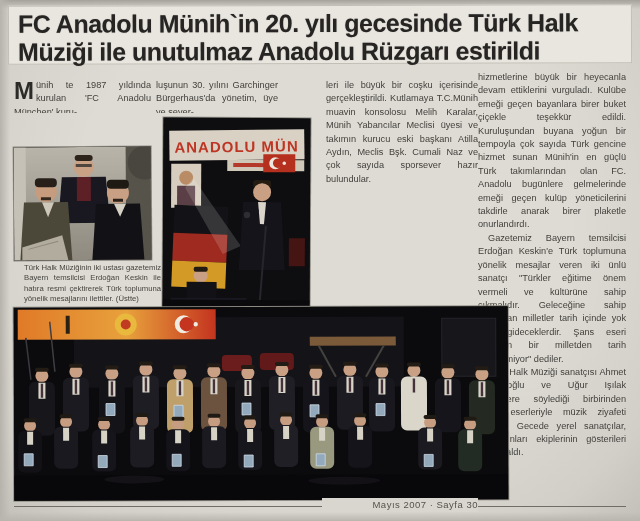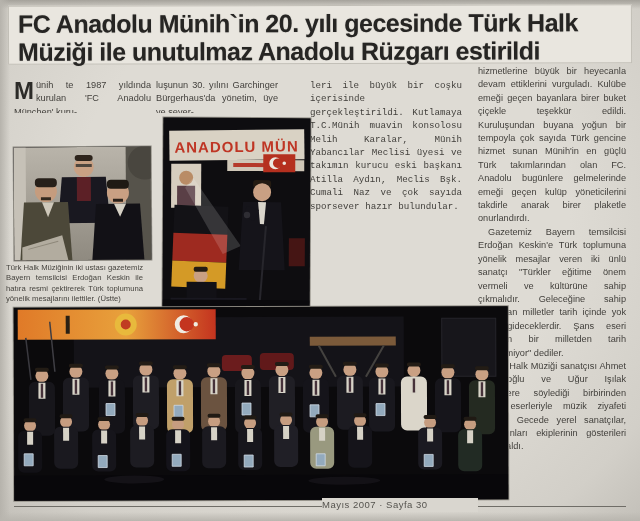--- a/index.html
+++ b/index.html
@@ -22,34 +22,34 @@
     text-shadow:0 0 1px rgba(38,37,35,.35);
   }
 
   .bodytxt{font-size:9.2px;line-height:13.4px;text-align:justify;color:#413f3b;}
   .bodytxt p{margin:0;}
   .bodytxt p + p{text-indent:10px;}
 
   .col1-intro{left:14px;top:79px;width:137px;height:34px;overflow:hidden;}
   .dropcap{float:left;font-weight:bold;font-size:24px;line-height:24px;padding-right:2px;color:#2c2b28;}
   .col2-intro{left:156px;top:79px;width:122px;height:34px;overflow:hidden;}
-  .col3{left:310px;top:79px;width:152px;height:254px;overflow:hidden;font-family:Liberation Mono, monospace;}
-  .col4{left:478px;top:65px;width:148px;height:392px;overflow:hidden;}
+  .col3{left:326px;top:79px;width:152px;height:254px;overflow:hidden;}
+  .col4{left:478px;top:71px;width:148px;height:392px;overflow:hidden;}
 
   .photo-frame{box-shadow:0 0 0 1px #8d8a82;background:#0e0d10;}
   .photo1{left:14px;top:147px;width:137px;height:113px;transform:rotate(-0.4deg);}
   .photo2{left:163px;top:118px;width:147px;height:192px;transform:rotate(0.3deg);}
   .photo3{left:14px;top:307px;width:494px;height:193px;transform:rotate(-0.2deg);}
 
-  .caption1{left:6px;top:263px;width:137px;height:46px;font-size:7.7px;line-height:10.4px;text-align:justify;color:#46443f;}
+  .caption1{left:24px;top:263px;width:137px;height:46px;font-size:7.7px;line-height:10.4px;text-align:justify;color:#46443f;}
 
   .footer-rule{left:14px;top:506px;width:612px;height:1px;background:#6f6d67;}
   .footer-text{
     left:322px;top:498px;width:156px;height:14px;background:#d9d6cf;
-    font-size:9.5px;line-height:14px;text-align:left;color:#55534e;letter-spacing:0.5px;
+    font-size:9.5px;line-height:14px;text-align:right;color:#55534e;letter-spacing:0.5px;
   }
   svg{display:block;}
 </style>
 </head>
 <body>
 
 <div id="scan">
 
   <div class="abs edge-top"></div>
   <div class="abs edge-left"></div>

